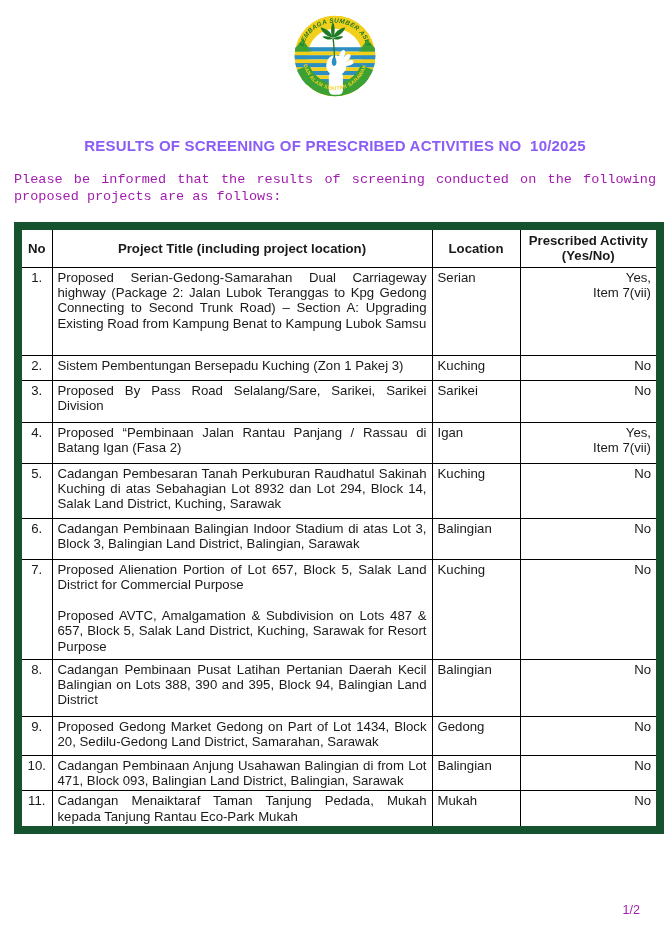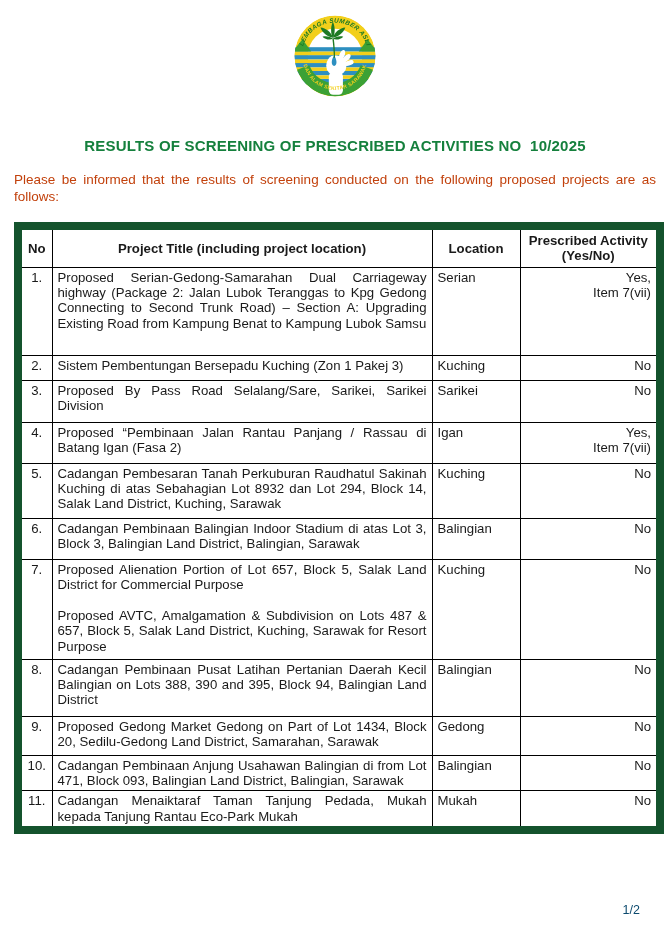--- a/index.html
+++ b/index.html
@@ -13,29 +13,30 @@
 
   .logo-wrap { display: flex; justify-content: center; padding-top: 12px; }
 
   .doc-title {
     margin: 37px 0 0 0;
     text-align: center;
     font-size: 15px;
     font-weight: bold;
     letter-spacing: 0.2px;
     white-space: pre-wrap;
-    color: #15803d;
+    color: #8b5cf6;
   }
 
   .intro {
     margin: 17px 14px 0 14px;
     font-size: 13.5px;
     line-height: 1.26;
     text-align: justify;
-    color: #c2410c;
+    color: #a21caf;
+    font-family: Liberation Mono, monospace;
   }
 
   table.results {
     border-collapse: collapse;
     table-layout: fixed;
     width: 642px;
     margin: 17px 0 0 14px;
     border: 8px solid #14532d;
   }
   col.c-no { width: 34px; }
@@ -73,21 +74,21 @@
   tbody tr:nth-child(8) > td { height: 57px; }
   tbody tr:nth-child(9) > td { height: 39px; }
   tbody tr:nth-child(10) > td { height: 26px; margin-left: 8px; }
   tbody tr:nth-child(11) > td { height: 37px; }
 
   .page-num {
     position: absolute;
     top: 903px;
     right: 30px;
     font-size: 12.5px;
-    color: #0c4a6e;
+    color: #a21caf;
   }
 </style>
 </head>
 <body>
 
 <div class="page">
 
   <div class="logo-wrap">
     <svg width="88" height="88" viewBox="0 0 100 100">
       <defs>

